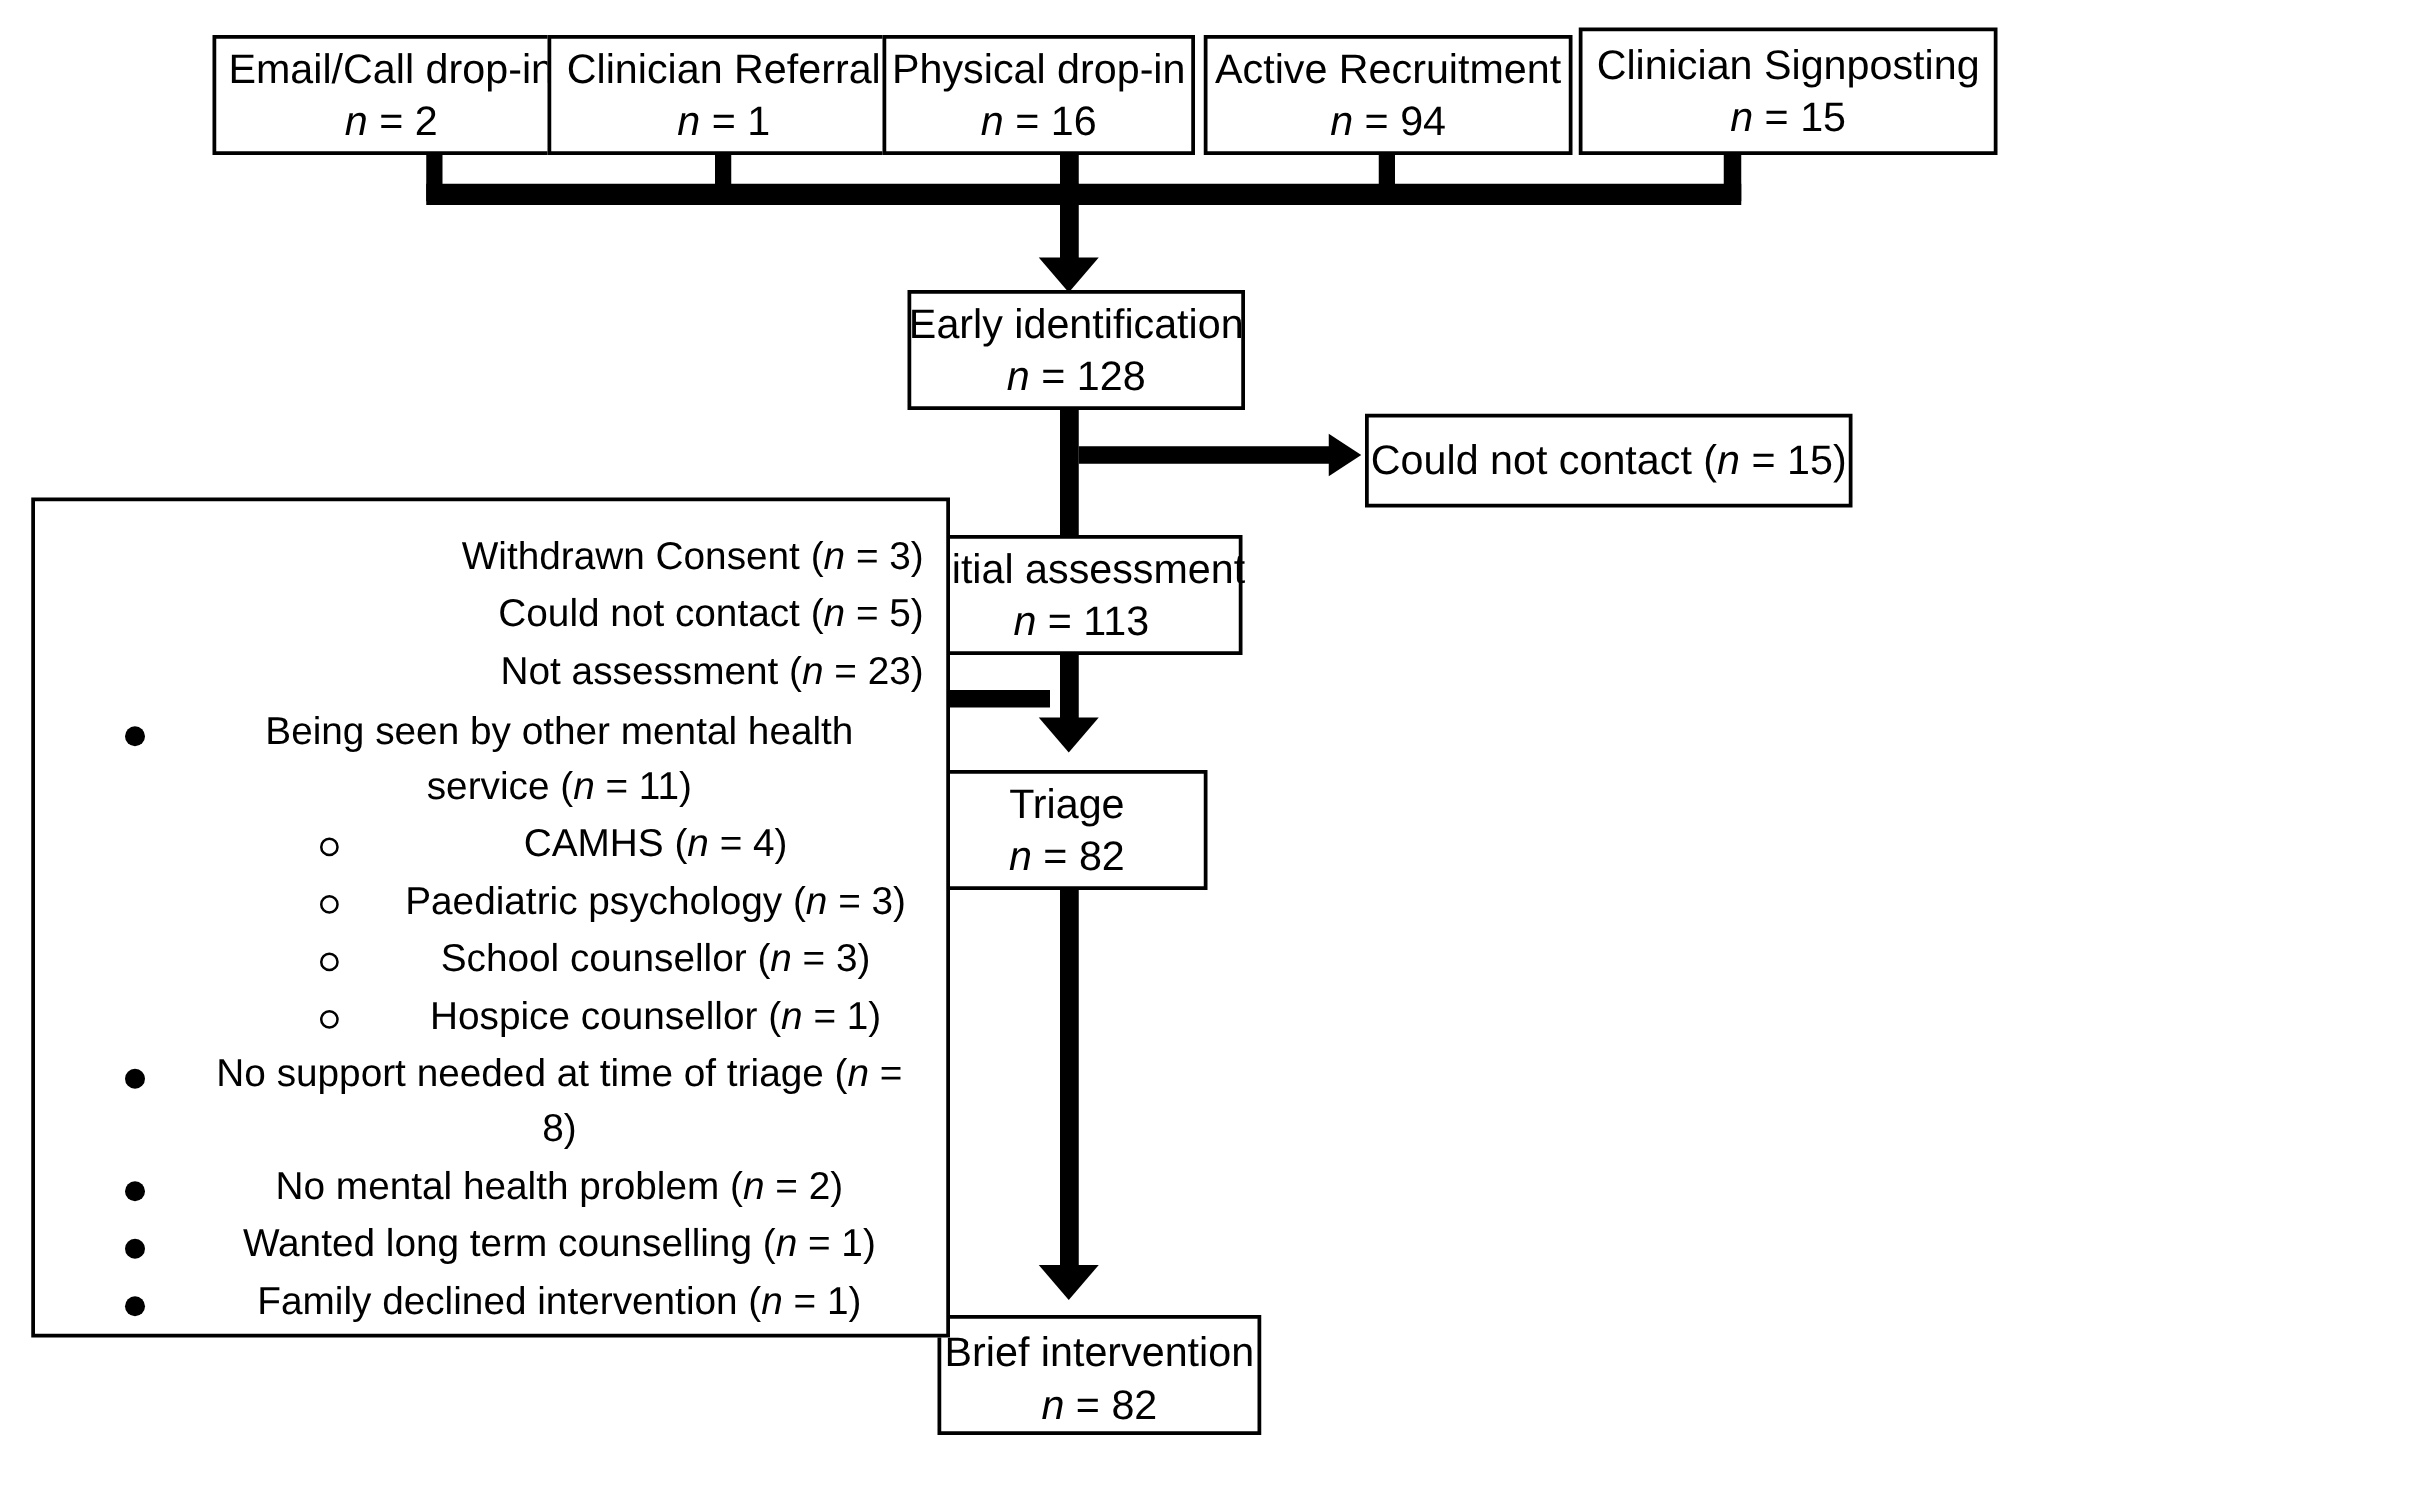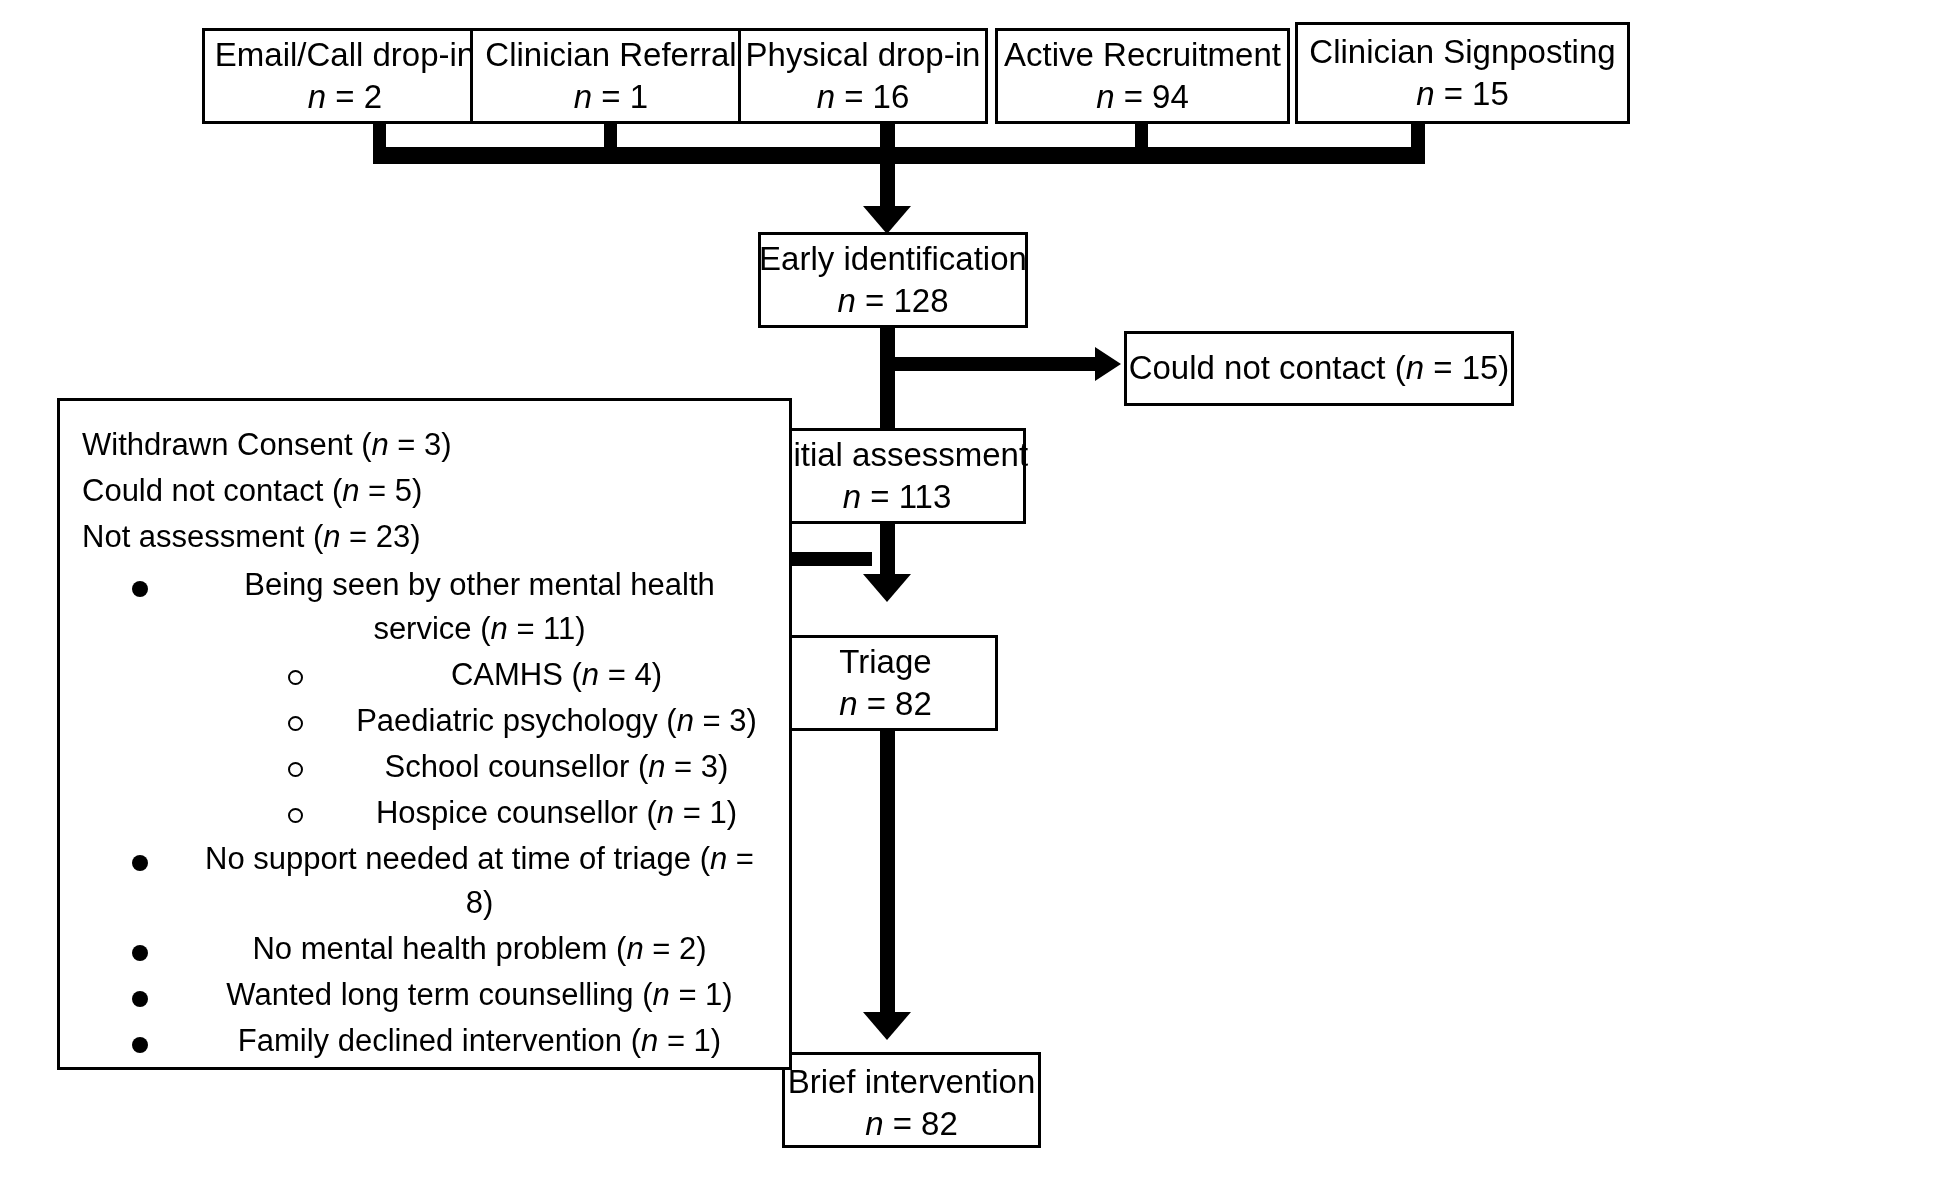--- a/index.html
+++ b/index.html
@@ -11,21 +11,20 @@
   body {
     font-family: "Liberation Sans", sans-serif;
     color: #000000;
   }
   #canvas {
     position: relative;
     width: 1729px;
     height: 1189px;
     background: #ffffff;
     overflow: hidden;
-    margin-left: 32px;
   }
 
   
   .node {
     position: absolute;
     box-sizing: border-box;
     border: 3px solid #000000;
     background: #ffffff;
     display: flex;
     flex-direction: column;
@@ -52,20 +51,21 @@
     box-sizing: border-box;
     border: 3px solid #000000;
     background: #ffffff;
     z-index: 5;
     padding: 22px 18px 18px 18px;
     font-size: 31px;
     line-height: 1.42;
   }
   .panel .top-line {
     margin: 0 0 2px 4px;
+    text-align: right;
   }
   .panel ul {
     list-style: none;
     margin: 0;
     padding: 0;
   }
   .panel ul.lvl1 { margin: 4px 0 0 48px; }
   .panel ul.lvl2 { margin: 2px 0 2px 92px; }
   .panel li {
     position: relative;
@@ -175,21 +175,21 @@
   <div class="node flow" style="left:726px; top:232px; width:270px; height:96px;">
     <span class="ln">Early identification</span>
     <span class="ln"><i class="n">n</i> = 128</span>
   </div>
 
   <div class="node flow" style="left:736px; top:428px; width:258px; height:96px;">
     <span class="ln">Initial assessment</span>
     <span class="ln"><i class="n">n</i> = 113</span>
   </div>
 
-  <div class="node flow" style="left:741px; top:635px; width:225px; height:96px;">
+  <div class="node flow" style="left:741px; top:616px; width:225px; height:96px;">
     <span class="ln">Triage</span>
     <span class="ln"><i class="n">n</i> = 82</span>
   </div>
 
   <div class="node flow" style="left:750px; top:1052px; width:259px; height:96px;justify-content:flex-end;">
     <span class="ln">Brief intervention</span>
     <span class="ln"><i class="n">n</i> = 82</span>
   </div>
 
   <div class="bar" style="left:848px; top:328px; width:15px; height:100px;"></div>

